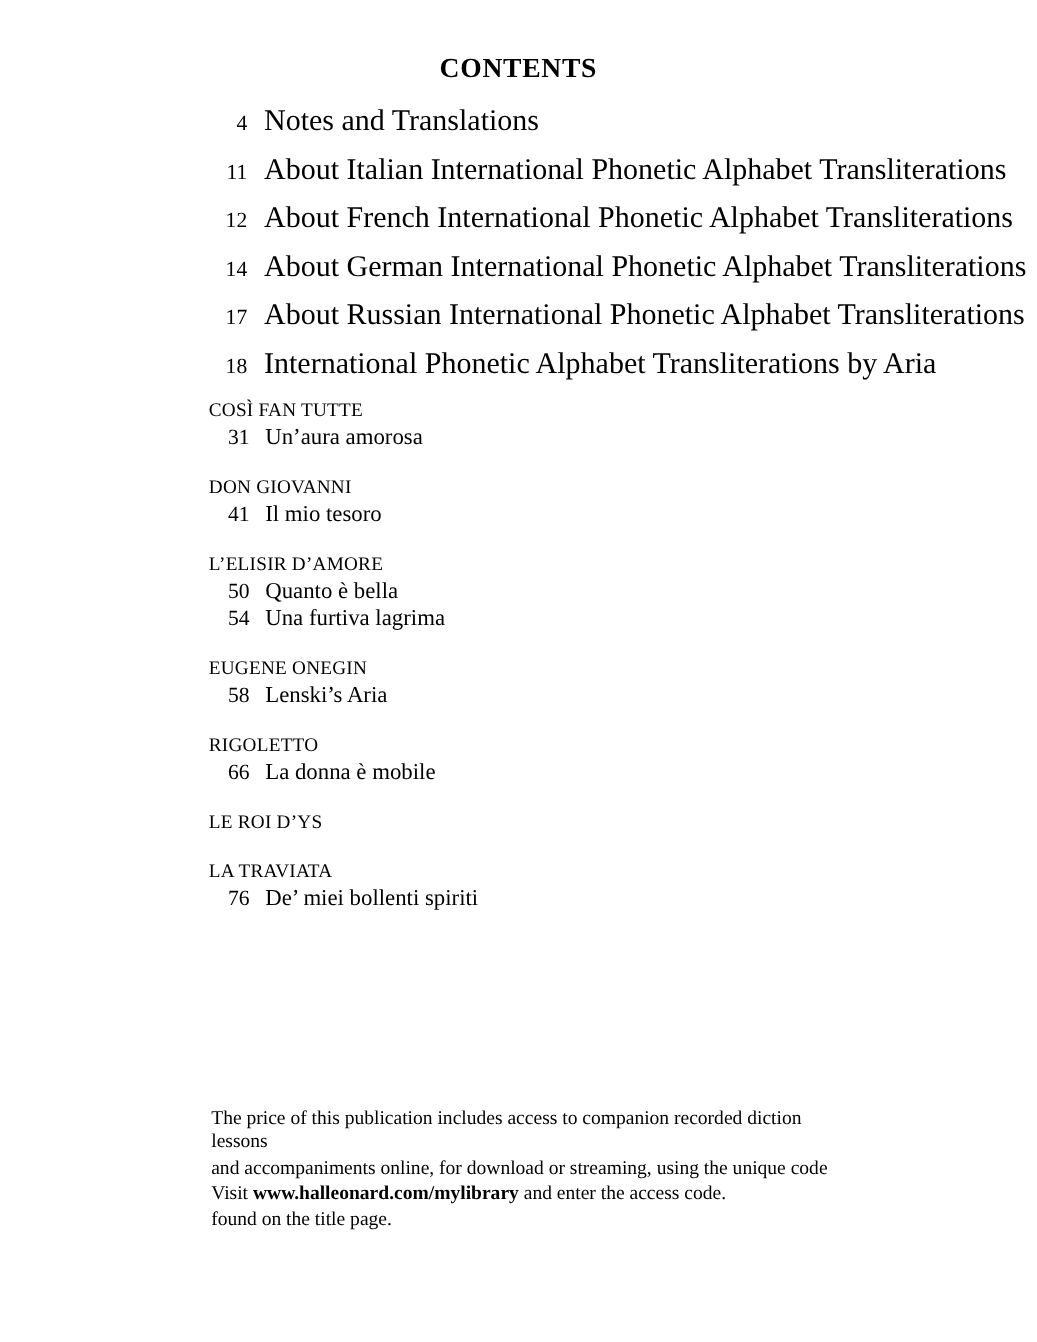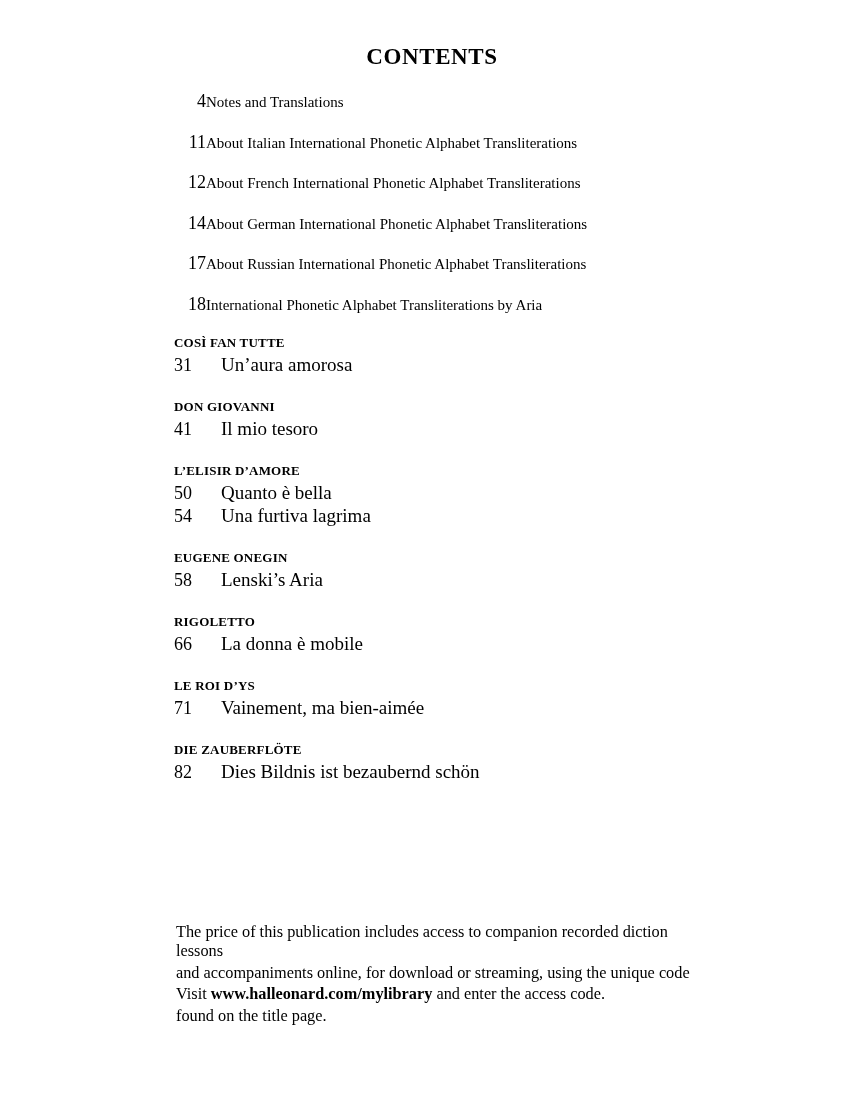--- a/index.html
+++ b/index.html
@@ -53,48 +53,50 @@
     font-size: 18.5px;
   }
   .fm-num {
     display: inline-block;
     width: 32px;
     text-align: right;
     font-size: 18px;
   }
   .fm-label {
     display: inline-block;
-    font-size: 15px;
+    padding-left: 14px;
+    font-size: 25px;
   }
 
   
   .sections {
     position: absolute;
     left: 174px;
     top: 331px;
     width: 620px;
   }
   .section {
     margin-bottom: 18.5px;
   }
   .section-title {
-    font-size: 13px;
-    font-weight: bold;
+    font-size: 16px;
+    font-weight: normal;
     letter-spacing: 0.2px;
     line-height: 23px;
     white-space: nowrap;
   }
   .aria-row {
     white-space: nowrap;
     line-height: 21.5px;
     font-size: 18.5px;
   }
   .aria-num {
     display: inline-block;
     width: 34px;
+    text-align: right;
     font-size: 18px;
   }
   .aria-title {
     display: inline-block;
     padding-left: 13px;
     font-size: 19px;
   }
 
   
   .footnote {
@@ -145,25 +147,24 @@
       <div class="section">
         <div class="section-title">EUGENE ONEGIN</div>
         <div class="aria-row"><span class="aria-num">58</span><span class="aria-title">Lenski’s Aria</span></div>
       </div>
       <div class="section">
         <div class="section-title">RIGOLETTO</div>
         <div class="aria-row"><span class="aria-num">66</span><span class="aria-title">La donna è mobile</span></div>
       </div>
       <div class="section">
         <div class="section-title">LE ROI D’YS</div>
-        <div class="aria-row"><span class="aria-num">71</span><span class="aria-title">Vainement, ma bien-aimée</span></div>
       </div>
       <div class="section">
-        <div class="section-title">DIE ZAUBERFLÖTE</div>
-        <div class="aria-row"><span class="aria-num">82</span><span class="aria-title">Dies Bildnis ist bezaubernd schön</span></div>
+        <div class="section-title">LA TRAVIATA</div>
+        <div class="aria-row"><span class="aria-num">76</span><span class="aria-title">De’ miei bollenti spiriti</span></div>
       </div>
     </div>
 
   <div class="footnote">
     <p>The price of this publication includes access to companion recorded diction lessons</p>
     <p>and accompaniments online, for download or streaming, using the unique code</p>
     <p><span>Visit </span><span class="url">www.halleonard.com/mylibrary</span><span> and enter the access code.</span></p>
     <p>found on the title page.</p>
   </div>
 

